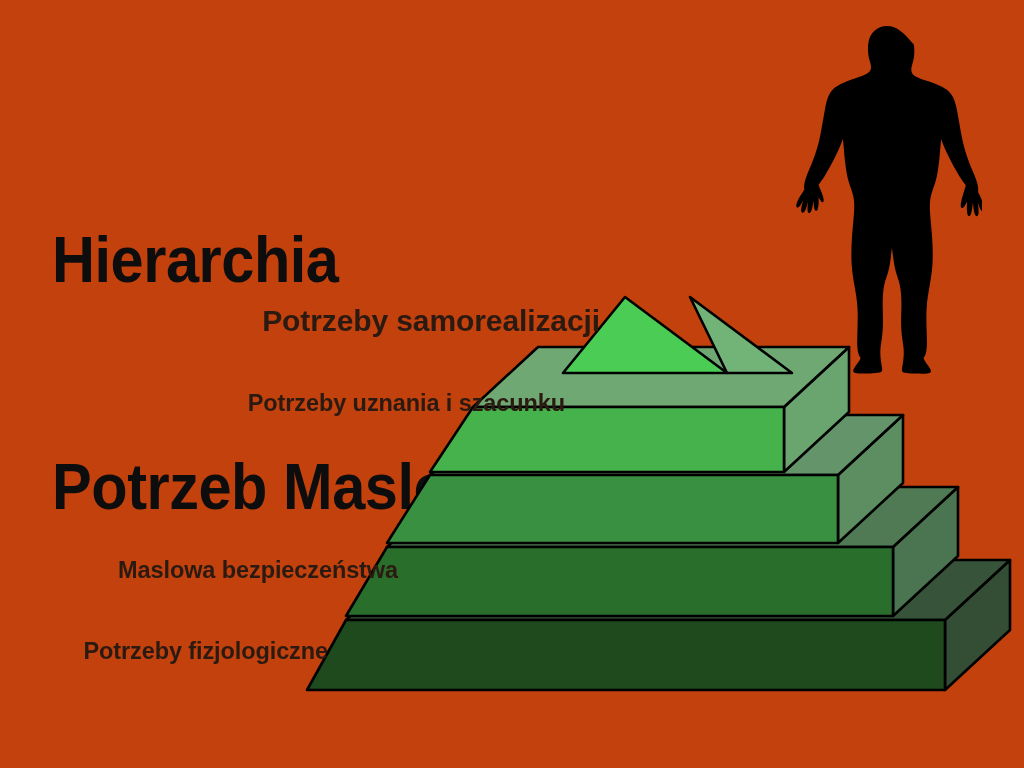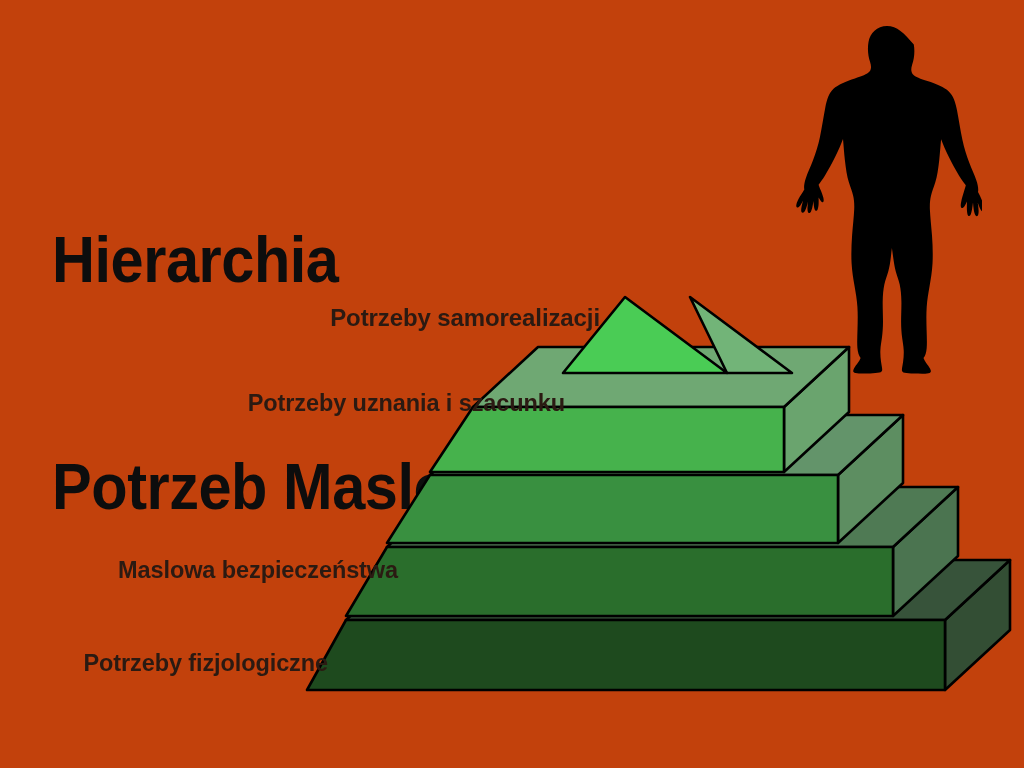--- a/index.html
+++ b/index.html
@@ -60,21 +60,21 @@
     position: absolute;
     color: #2b1a12;
     font-family: "Liberation Sans", "DejaVu Sans", sans-serif;
     font-weight: 600;
     font-size: 23px;
     line-height: 1;
     text-align: right;
     white-space: nowrap;
     letter-spacing: -0.1px;
   }
-  #label-0 { left: 0; top: 306px; width: 600px; font-size: 24px; }
+  #label-0 { left: 0; top: 306px; width: 600px; font-size: 30px; }
   #label-1 { left: 0; top: 392px; width: 537px; font-size: 23.5px; }
   #label-2 { left: 0; top: 474px; width: 469px; font-size: 23.5px; }
   #label-3 { left: 0; top: 559px; width: 398px; font-size: 23.5px; }
   #label-4 { left: 0; top: 640px; width: 328px; font-size: 23.5px; }
 </style>
 </head>
 <body>
 
 <div id="poster" style="background: #c2410c;">
 
@@ -245,15 +245,15 @@
         <polygon points="473,402 727,402 727,373 560,373" fill="#79bd7f" opacity="0"></polygon>
         <polygon points="563,373 727,373 625,297" fill="#4acc55"></polygon>
       </g>
 
     </g>
   </svg>
 
   <div class="tier-label" id="label-0" style="color: rgb(43, 26, 18);">Potrzeby samorealizacji</div>
   <div class="tier-label" id="label-1" style="color: rgb(43, 26, 18); padding-left: 28px;">Potrzeby uznania i szacunku</div>
   <div class="tier-label" id="label-3" style="color: rgb(43, 26, 18);">Maslowa bezpieczeństwa</div>
-  <div class="tier-label" id="label-4" style="color: rgb(43, 26, 18); margin-top: 12px;">Potrzeby fizjologiczne</div>
+  <div class="tier-label" id="label-4" style="color: rgb(43, 26, 18);">Potrzeby fizjologiczne</div>
 
 </div>
 
 </body></html>

